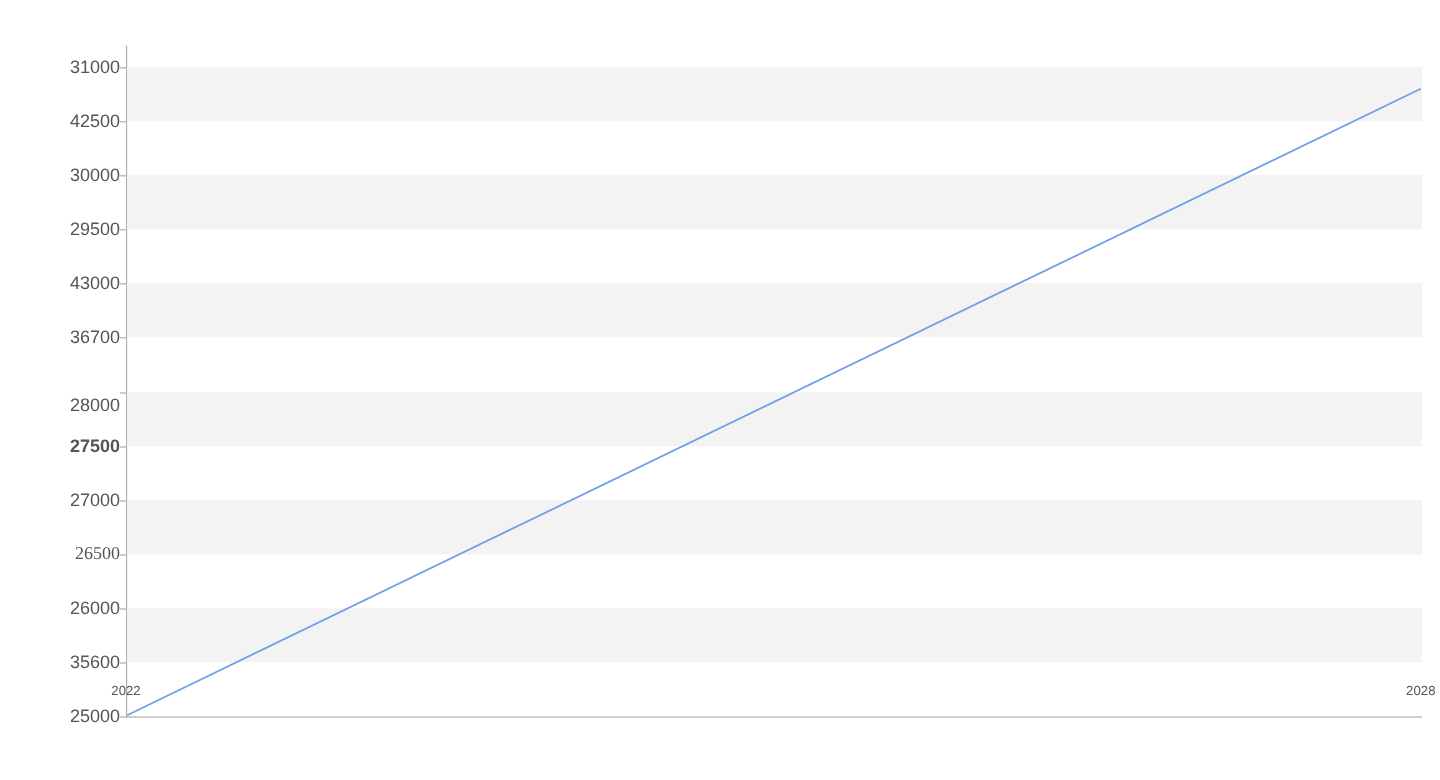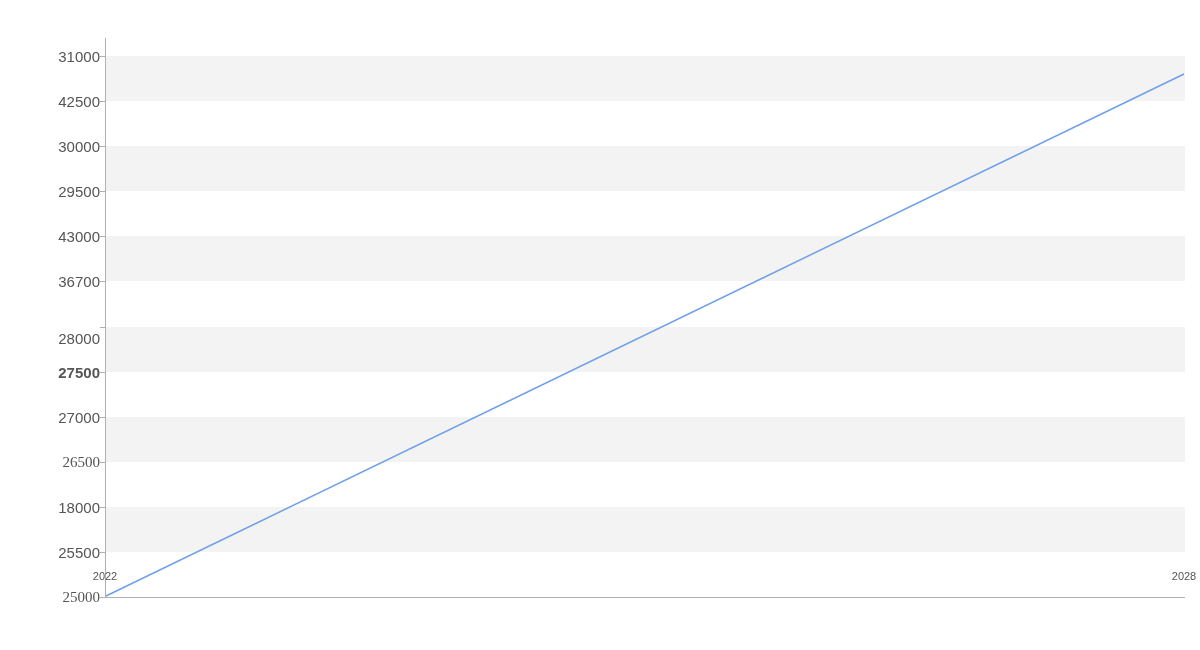--- a/index.html
+++ b/index.html
@@ -86,25 +86,25 @@
       <div class="band" style="top: 108.194px; height: 45.0806px;"></div>
       <div class="band" style="top: 198.355px; height: 45.0806px;"></div>
       <div class="band" style="top: 288.516px; height: 45.0806px;"></div>
       <div class="band" style="top: 378.677px; height: 45.0806px;"></div>
       <div class="band" style="top: 468.839px; height: 45.0806px;"></div>
     <svg class="line-layer" preserveAspectRatio="none" viewBox="0 0 1080 560">
       <polyline id="series-line" fill="none" stroke-width="1.5" stroke="#6f9fe8" points="0,559 1079,36.06451612903231"></polyline>
     </svg>
   </div>
 
-<div class="y-tick-label" style="top: 597px; font-family: Liberation Serif, serif;">25000</div>
+<div class="y-tick-label" style="top: 597px;">25000</div>
     <div class="y-tick-mark" style="top: 597px;"></div>
-    <div class="y-tick-label" style="top: 551.919px;">25500</div>
+    <div class="y-tick-label" style="top: 551.919px;">35600</div>
     <div class="y-tick-mark" style="top: 551.919px;"></div>
-    <div class="y-tick-label" style="top: 506.839px;">18000</div>
+    <div class="y-tick-label" style="top: 506.839px;">26000</div>
     <div class="y-tick-mark" style="top: 506.839px;"></div>
     <div class="y-tick-label" style="top: 461.758px; font-family: Liberation Serif, serif;">26500</div>
     <div class="y-tick-mark" style="top: 461.758px;"></div>
     <div class="y-tick-label" style="top: 416.677px;">27000</div>
     <div class="y-tick-mark" style="top: 416.677px;"></div>
     <div class="y-tick-label" style="top: 371.597px; font-weight: bold;">27500</div>
     <div class="y-tick-mark" style="top: 371.597px;"></div>
     <div class="y-tick-label" style="top: 326.516px; margin-top: 11px;">28000</div>
     <div class="y-tick-mark" style="top: 326.516px;"></div>
     <div class="y-tick-label" style="top: 281.435px;">36700</div>

